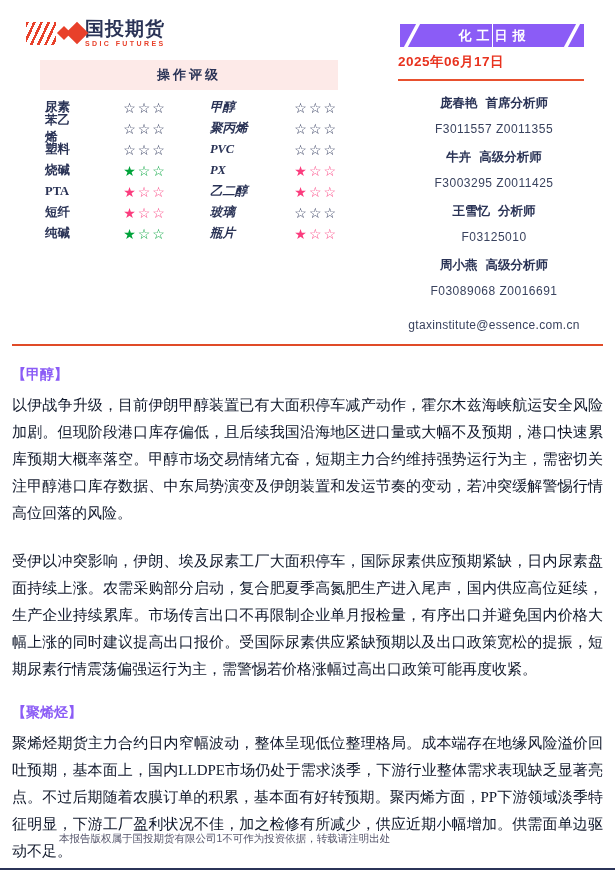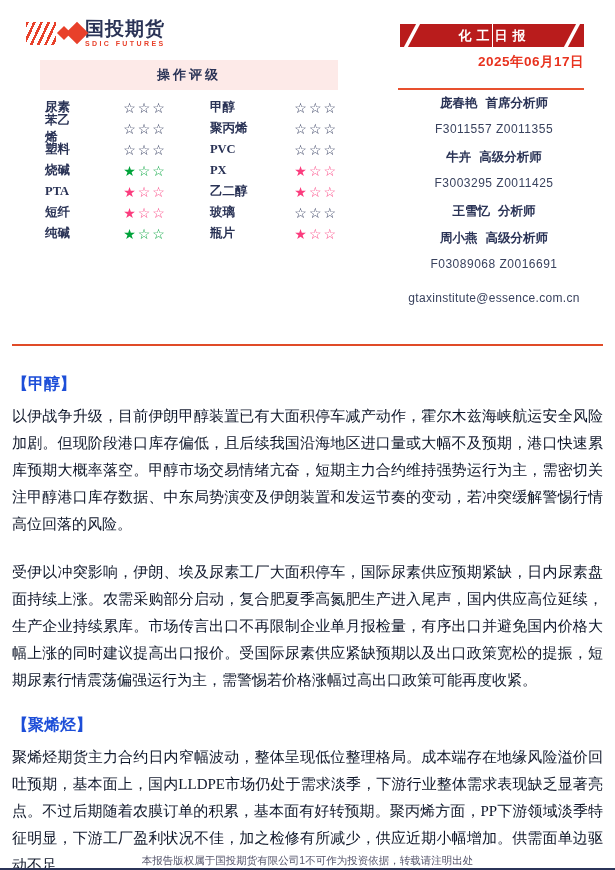--- a/index.html
+++ b/index.html
@@ -12,62 +12,62 @@
   .logo-mark { display:flex; align-items:center; height:30px; }
   .logo-stripes { width:30px; height:23px;
     background:repeating-linear-gradient(115deg,#E8402A 0 2.5px,transparent 2.5px 6.5px); }
   .logo-diamond-small { width:10px; height:10px; background:#E8402A; transform:rotate(45deg); margin-left:3px; }
   .logo-diamond-large { width:16px; height:16px; background:#E8402A; transform:rotate(45deg); margin-left:0px; }
   .logo-text { }
   .logo-name { font-size:19px; font-weight:bold; color:#2A3356; letter-spacing:1px; line-height:20px; }
   .logo-sub { font-size:7px; font-weight:bold; color:#E8402A; letter-spacing:2.4px; margin-top:1px; }
   
   .title-bar { position:absolute; left:400px; top:24px; width:184px; height:23px;
-    background:#b91c1c; display:flex; align-items:center; justify-content:center; }
+    background:#8b5cf6; display:flex; align-items:center; justify-content:center; }
   .title-bar .slash { position:absolute; top:-1px; bottom:-1px; width:4px; background:#fff; transform:skewX(-28deg); }
   .slash-left { left:10px; } .slash-right { right:10px; }
   .title-divider { position:absolute; left:50%; top:0; bottom:0; width:1px; background:#fff; }
   .title-text { color:#fff; font-size:13px; font-weight:bold; letter-spacing:5px; padding-left:5px; }
   
-  .date-wrap { position:absolute; left:398px; top:52px; width:186px; text-align:right;
-    border-bottom:2px solid #E8502E; padding-bottom:17px; }
+  .date-wrap { position:absolute; left:398px; top:52px; width:186px; text-align:left;
+    border-bottom:2px solid #E8502E; padding-bottom:8px; }
   .date-text { color:#E8321E; font-size:13.5px; font-weight:bold; letter-spacing:0.5px; }
   
   .rating { position:absolute; left:40px; top:60px; width:298px; }
   .rating-title { background:#FDEAE8; color:#2A3356; font-weight:bold; font-size:13px;
     text-align:center; padding:6px 16px; letter-spacing:3px; font-family:"Liberation Serif",serif; }
   .rating-rows { margin-top:7px; }
   .rating-row { display:flex; align-items:center; height:21px;gap:43px; }
   .r-label { font-size:12.5px; font-weight:bold; color:#2A3356; font-family:"Liberation Serif",serif; }
   .r-label.c1 { width:68px; padding-left:5px; }
-  .r-label.c2 { width:80px; }
+  .r-label.c2 { width:80px;font-style:italic; }
   .r-stars { font-size:14px; letter-spacing:2px; line-height:1; }
   .r-stars.c1 { width:72px; }
   .stars-navy  { color:#2B3458; }
   .stars-green { color:#00A33A; }
   .stars-pink  { color:#FB3D7E; }
   
   .analysts { position:absolute; left:385px; top:95px; width:218px;text-align:center; }
   .analyst-name-line { font-size:12.5px; font-weight:bold; color:#2A3356;
     font-family:"Liberation Serif",serif; margin-bottom:10px; }
   .analyst-title { margin-left:8px; }
   .analyst-codes { font-size:12px; color:#39425E; margin-bottom:13px; letter-spacing:0.5px; }
   .contact { margin-top:16px; }
   .contact-line { font-size:12px; color:#39425E; line-height:22px; letter-spacing:0.3px; }
   
   .red-divider { position:absolute; left:12px; right:12px; top:344px; height:2px; background:#E04B28; }
   
   .sections { position:absolute; left:12px; top:366px; width:591px; }
-  .sec-head { font-size:16px; font-weight:bold; color:#1d4ed8; margin:8px 0 8px;
+  .sec-head { font-size:14px; font-weight:bold; color:#8b5cf6; margin:0 0 8px;
     font-family:"Liberation Serif",serif; }
   .sec-body { font-size:15px; color:#0f172a; line-height:27px; text-align:justify;
     margin:0 0 21px; font-family:"Liberation Serif",serif; }
   
-  .footer { position:absolute; left:0; right:0; bottom:2px; display:flex;
-    justify-content:center; padding:0 59px; font-size:10.5px; color:#55556B; }
+  .footer { position:absolute; left:0; right:0; bottom:24px; display:flex;
+    justify-content:flex-start; padding:0 59px; font-size:10.5px; color:#55556B; }
   .footer-bar { position:absolute; left:0; right:0; bottom:0; height:2px; background:#2B3458; }
 </style>
 </head>
 <body>
 
 <div class="logo">
   <div class="logo-mark">
     <div class="logo-stripes"></div>
     <div class="logo-diamond-small"></div>
     <div class="logo-diamond-large"></div>
@@ -137,20 +137,21 @@
     </div>
 </div>
 
 <div class="analysts">
   <div id="analysts-list">
       <div class="analyst-name-line"><span>庞春艳</span><span class="analyst-title">首席分析师</span></div>
       <div class="analyst-codes">F3011557  Z0011355</div>
       <div class="analyst-name-line"><span>牛卉</span><span class="analyst-title">高级分析师</span></div>
       <div class="analyst-codes">F3003295  Z0011425</div>
       <div class="analyst-name-line"><span>王雪忆</span><span class="analyst-title">分析师</span></div>
+      <div class="analyst-codes">F03125010</div>
       <div class="analyst-name-line"><span>周小燕</span><span class="analyst-title">高级分析师</span></div>
       <div class="analyst-codes">F03089068  Z0016691</div>
     </div>
   <div class="contact">
     <div class="contact-line">gtaxinstitute@essence.com.cn</div>
   </div>
 </div>
 
 <div class="red-divider"></div>
 

